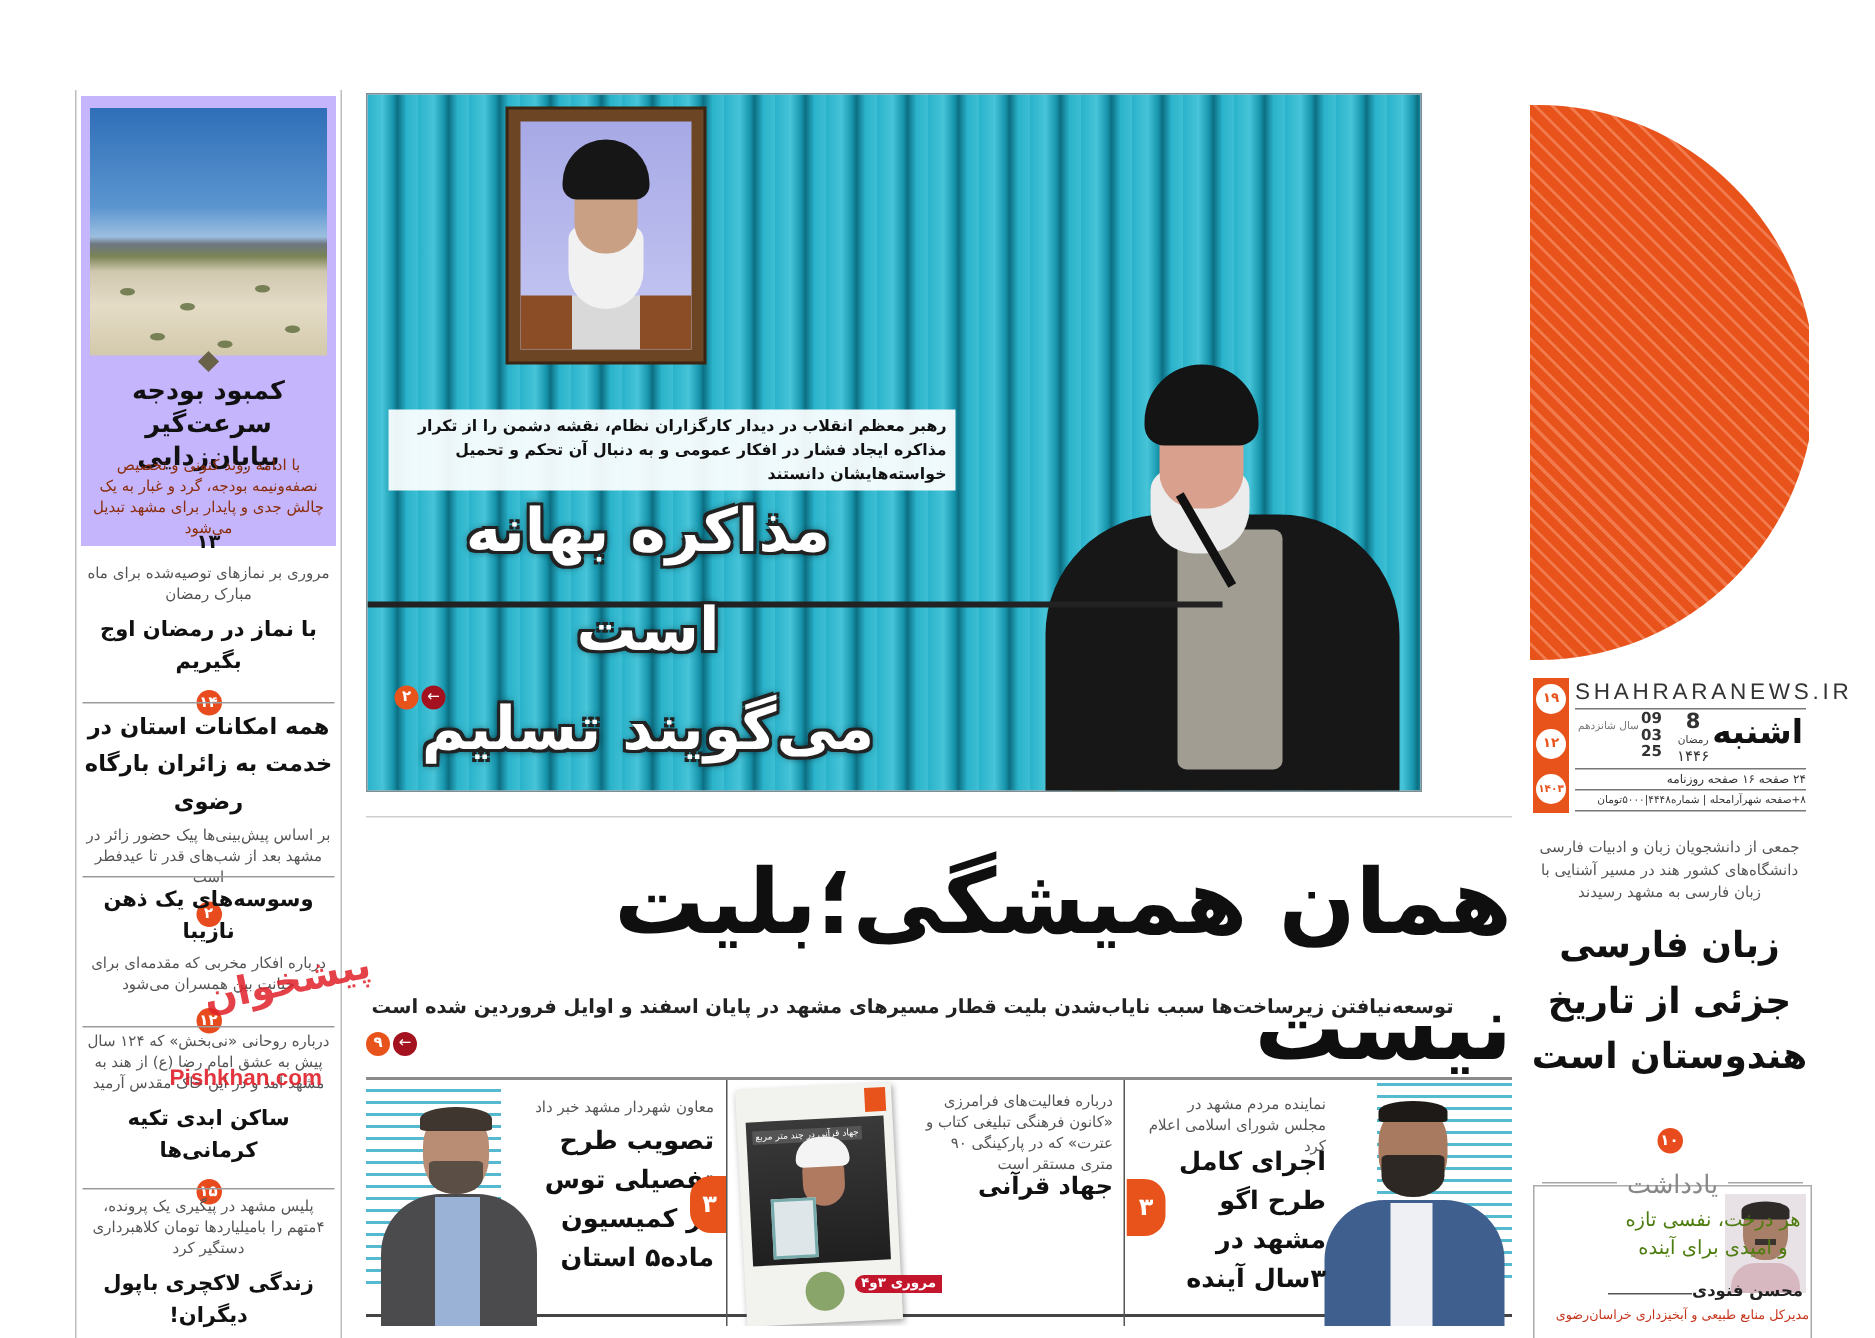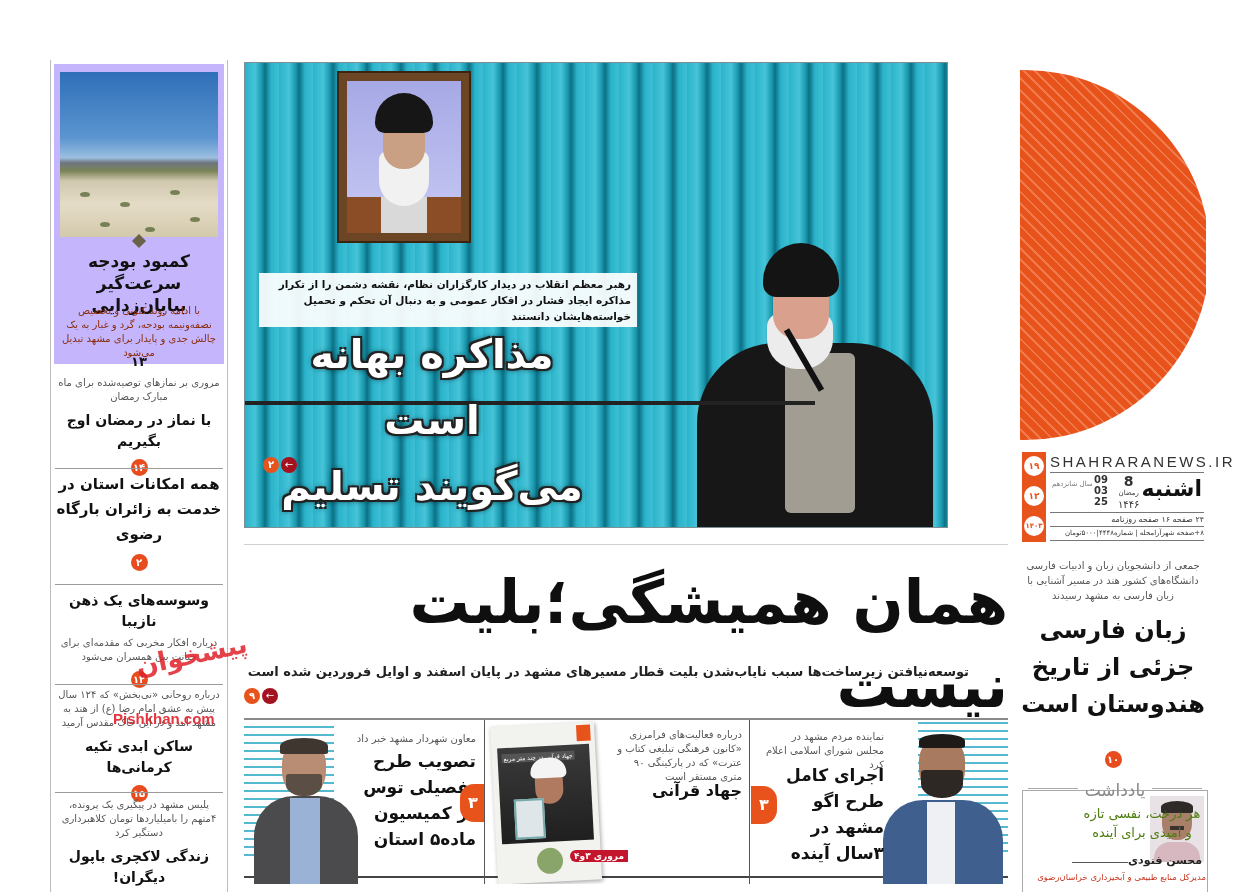--- a/index.html
+++ b/index.html
@@ -147,20 +147,21 @@
 
   <div class="lc-item" style="top:316px">
     <div class="lc-kicker">مروری بر نمازهای توصیه‌شده برای ماه مبارک رمضان</div>
     <div class="lc-title" style="margin-top:6px">با نماز در رمضان اوج بگیریم</div>
     <div style="margin-top:4px"><span class="page-badge">۱۴</span></div>
   </div>
   <div class="lc-divider" style="top:408px"></div>
 
   <div class="lc-item" style="top:412px">
     <div class="lc-title big">همه امکانات استان در خدمت به زائران بارگاه رضوی</div>
+    <div class="lc-kicker" style="margin-top:4px">بر اساس پیش‌بینی‌ها پیک حضور زائر در مشهد بعد از شب‌های قدر تا عیدفطر است</div>
     <div style="margin-top:4px"><span class="page-badge">۲</span></div>
   </div>
   <div class="lc-divider" style="top:524px"></div>
 
   <div class="lc-item" style="top:530px">
     <div class="lc-title">وسوسه‌های یک ذهن نازیبا</div>
     <div class="lc-kicker" style="margin-top:4px">درباره افکار مخربی که مقدمه‌ای برای خیانت بین همسران می‌شود</div>
     <div style="margin-top:4px"><span class="page-badge">۱۲</span></div>
   </div>
   <div class="lc-divider" style="top:624px"></div>

